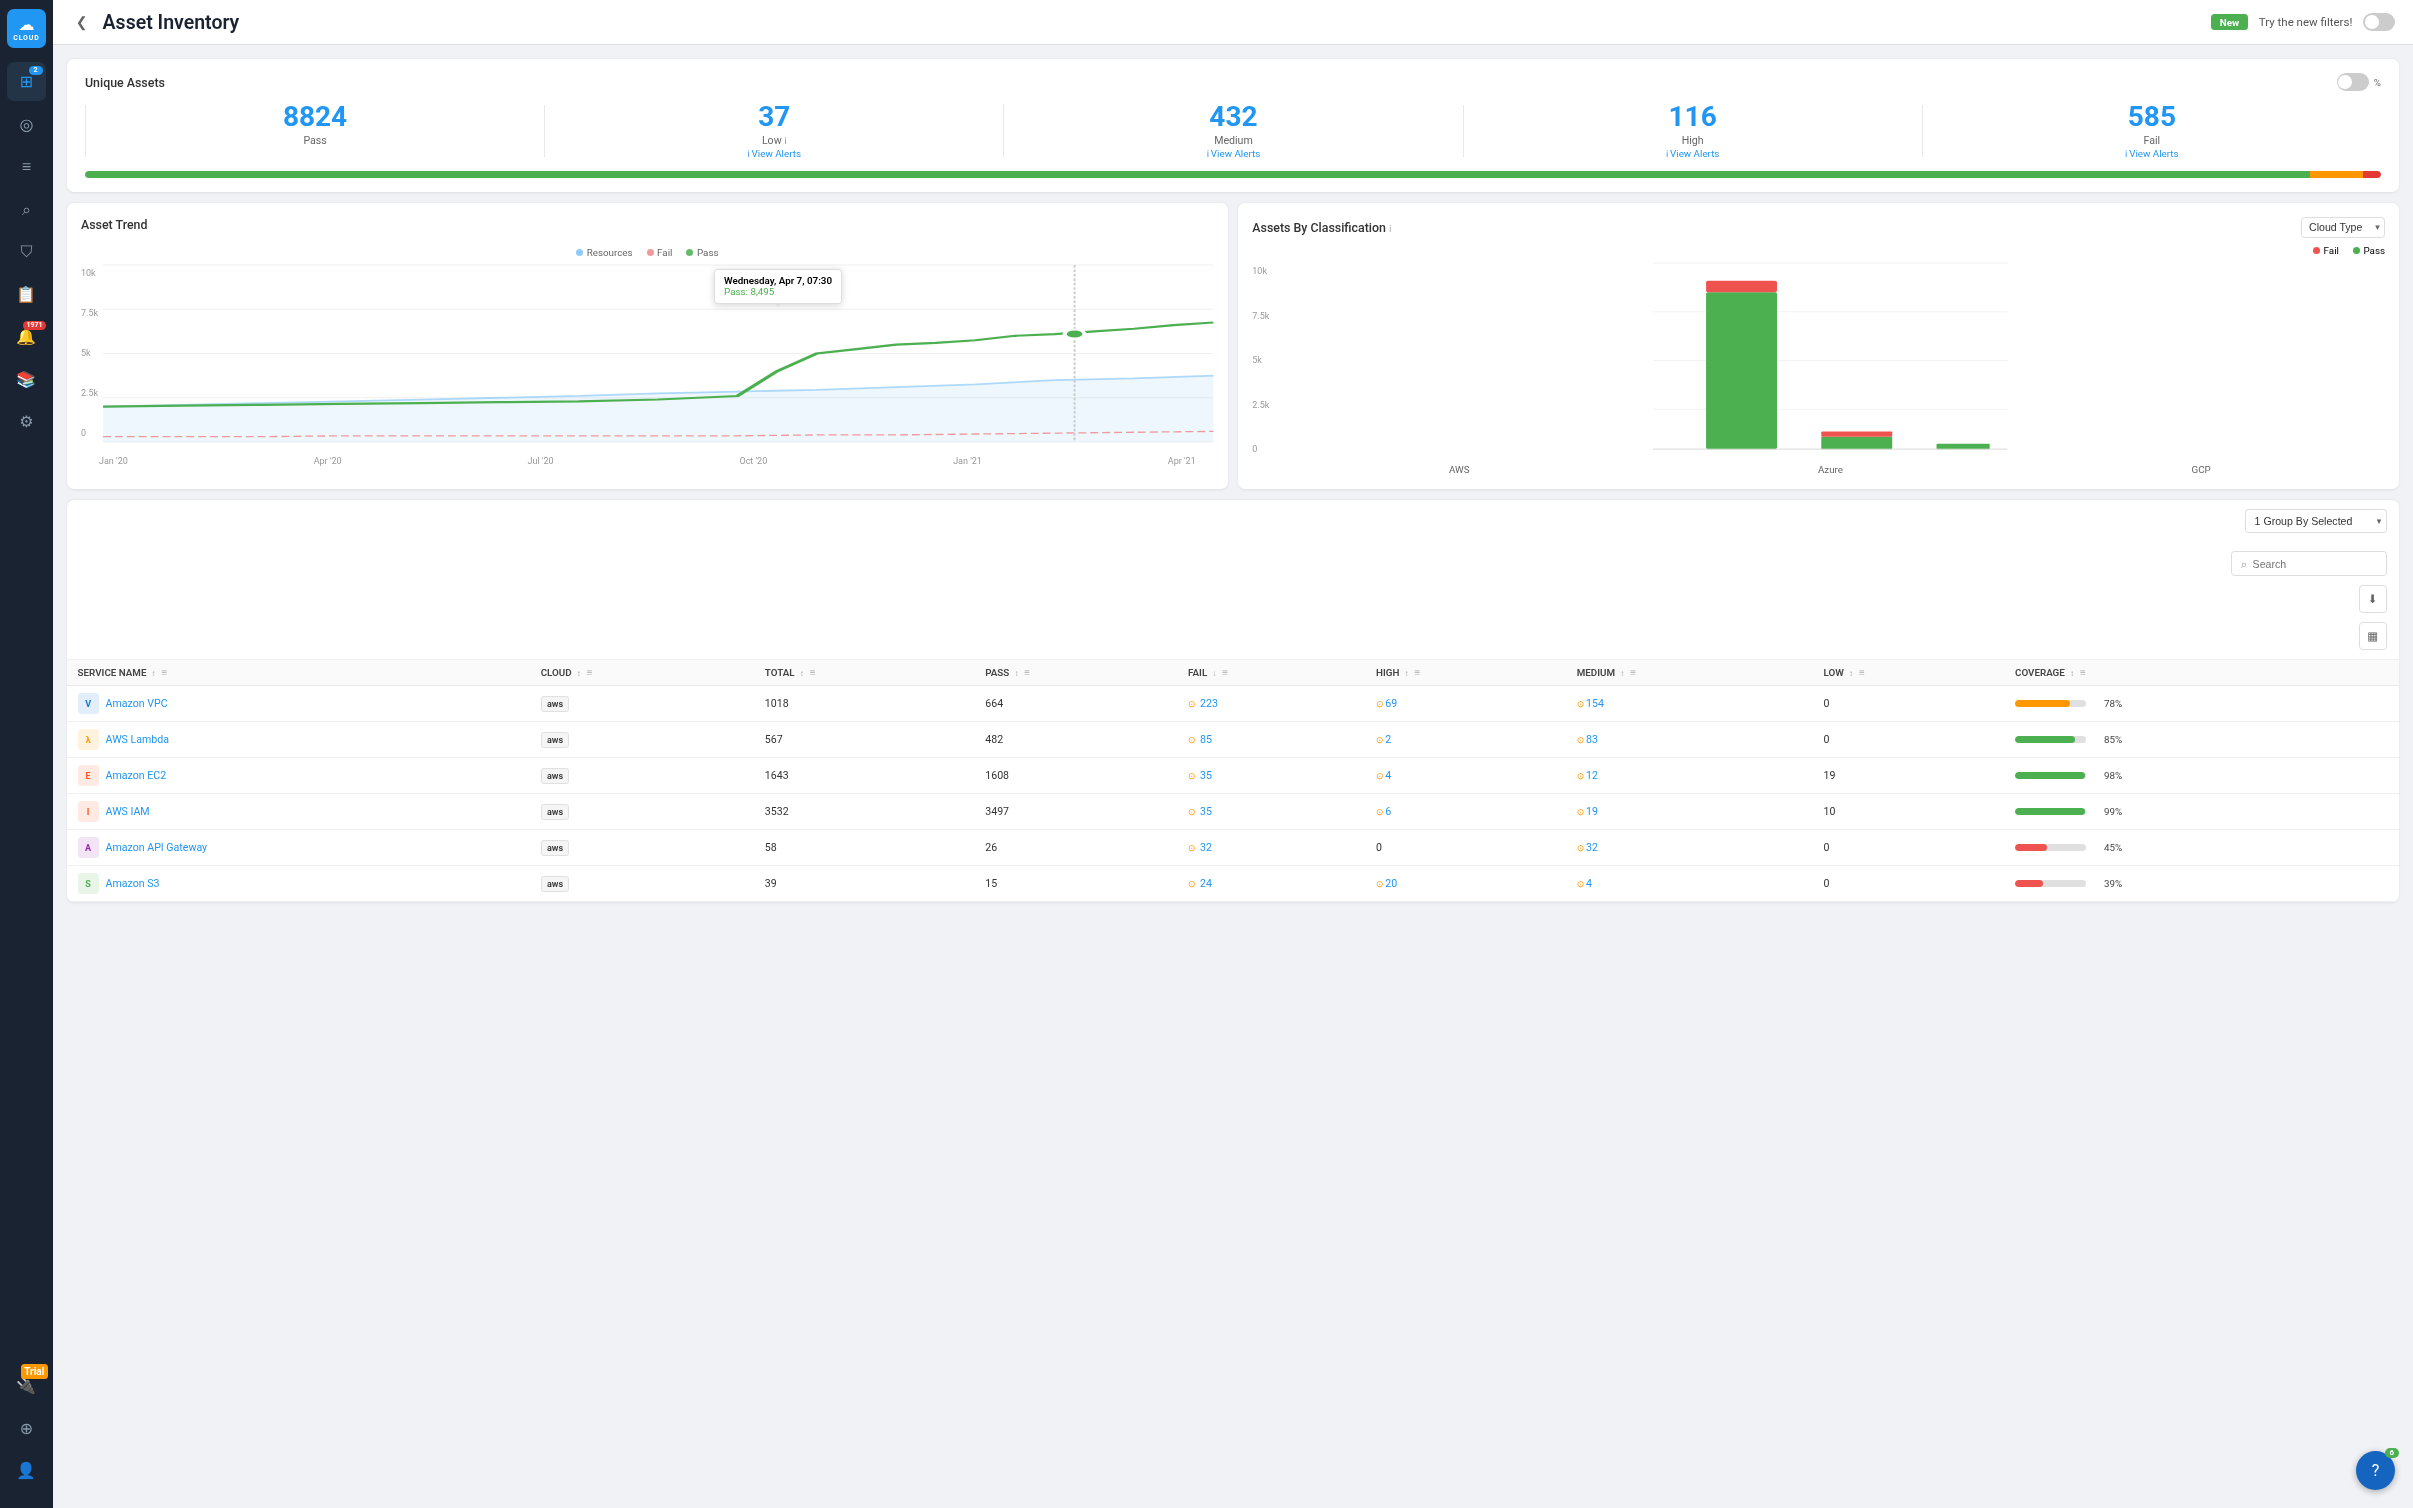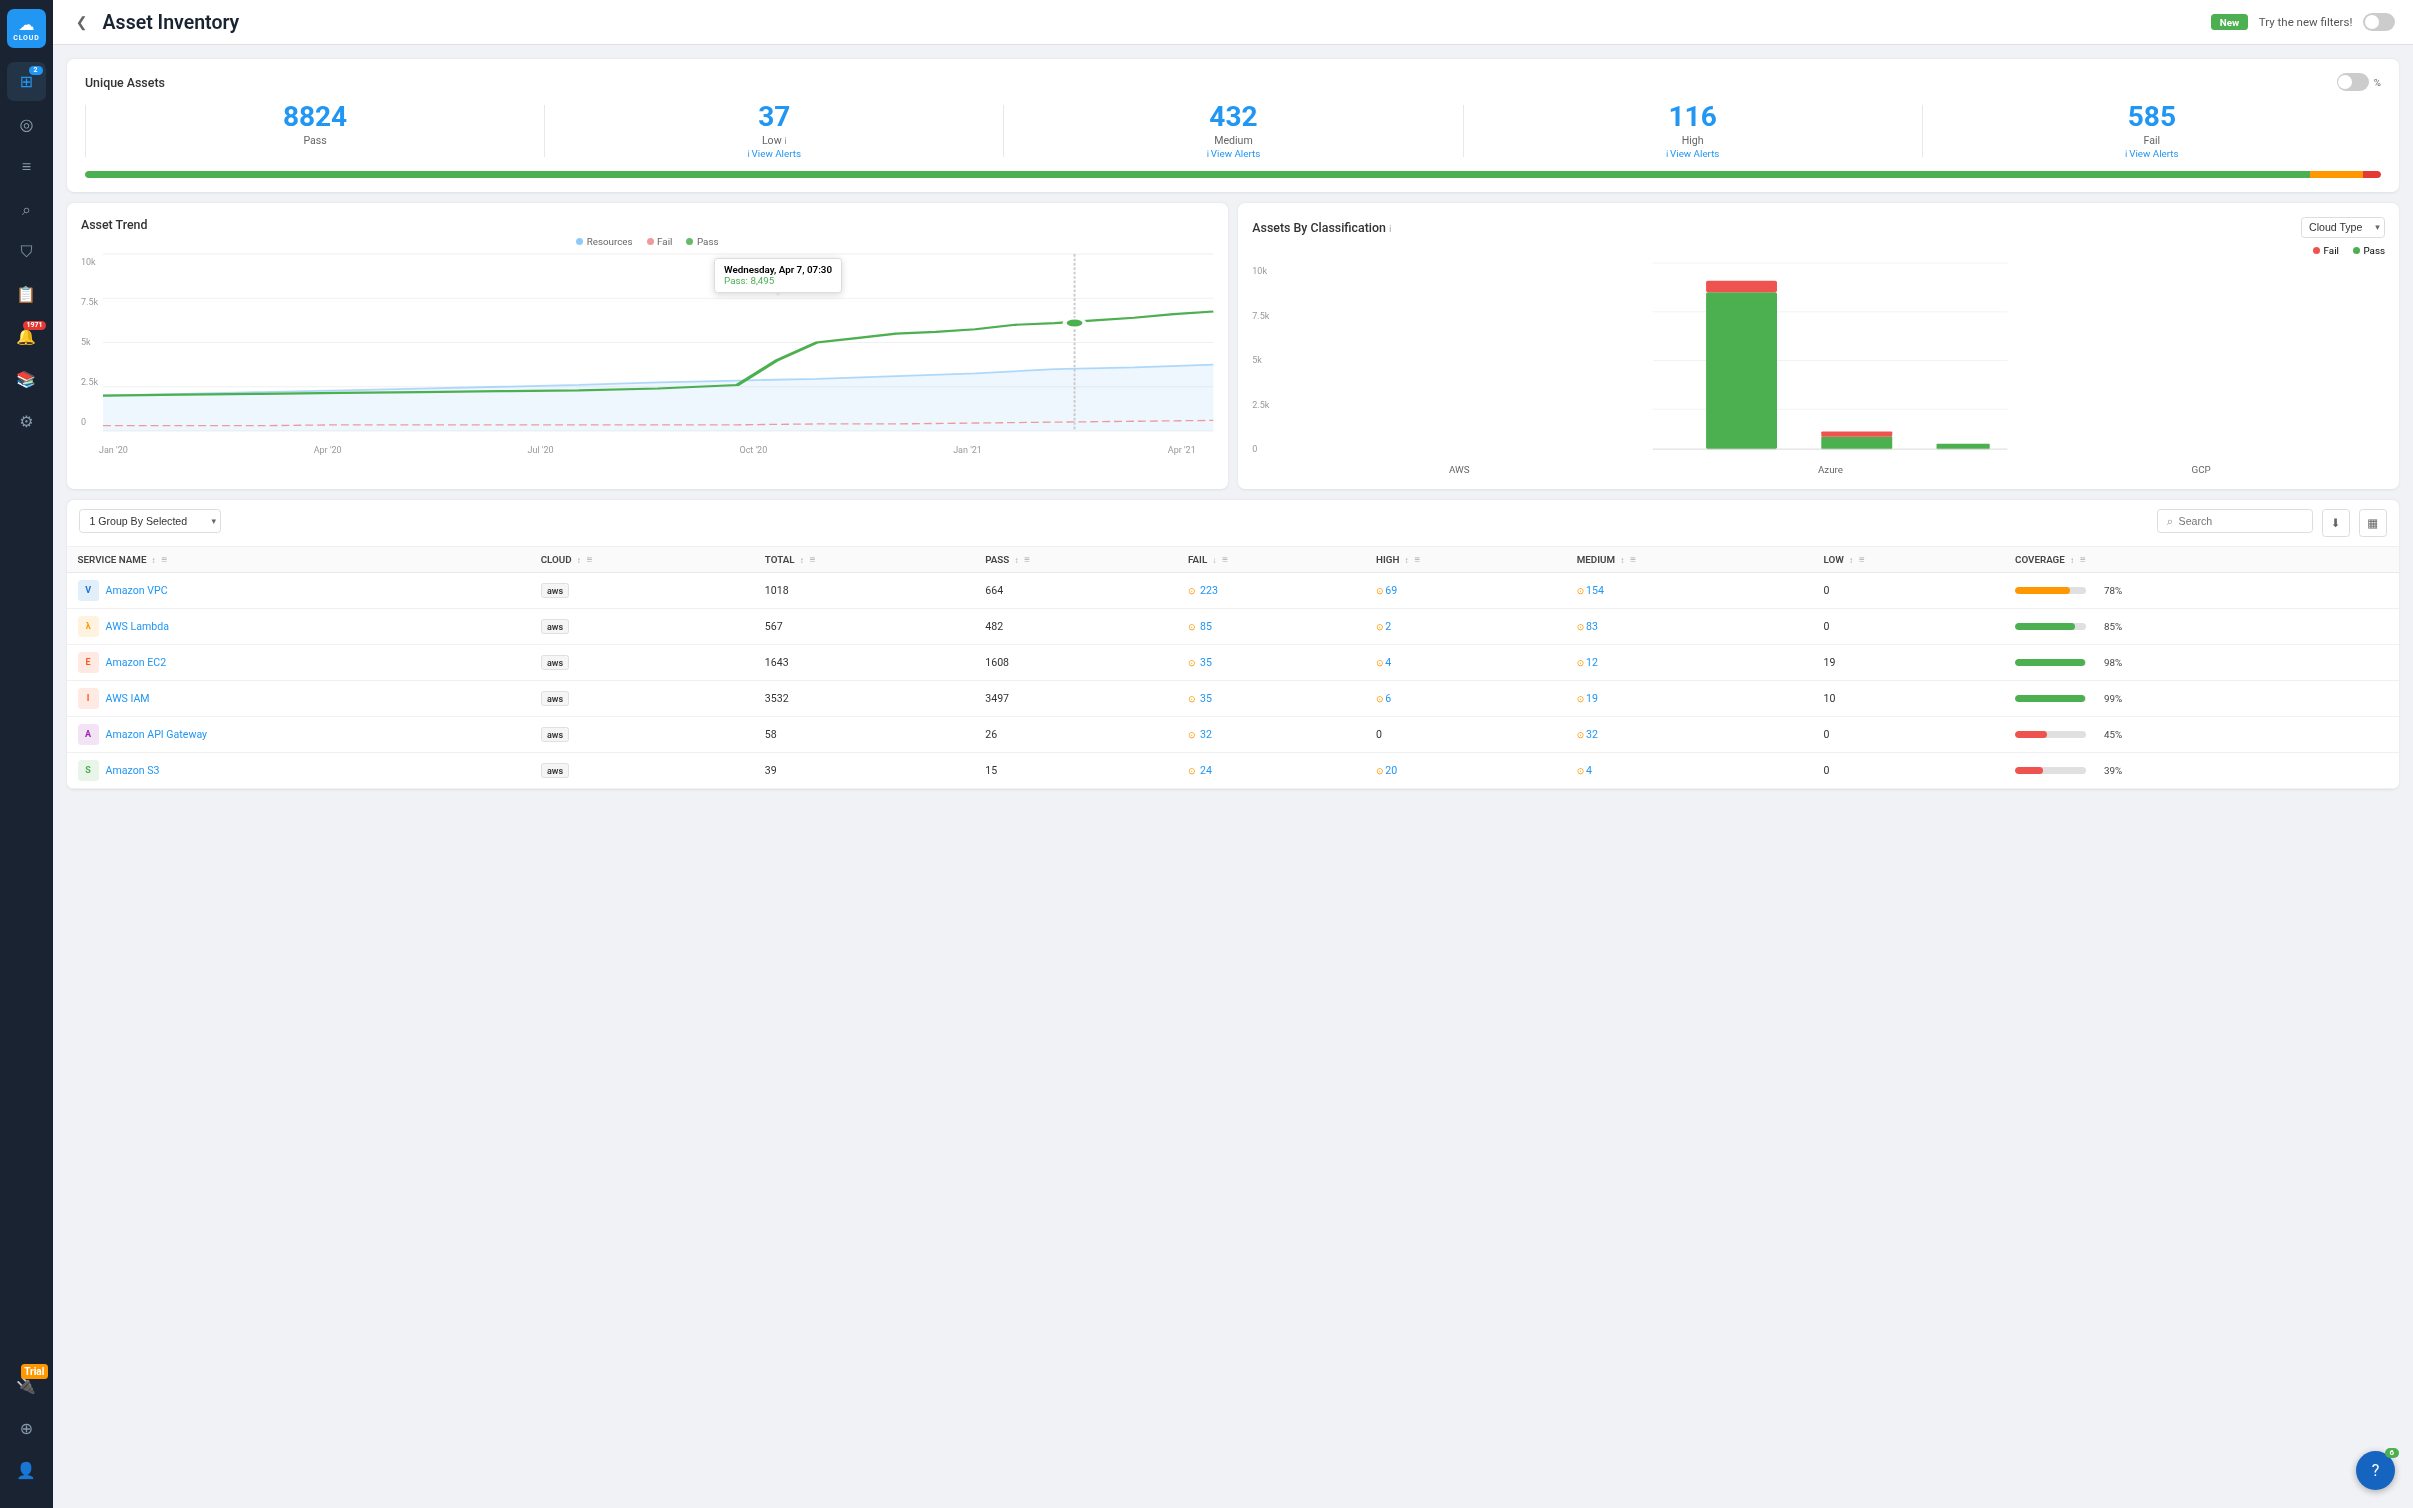--- a/index.html
+++ b/index.html
@@ -88,21 +88,21 @@
     .progress-red { background: #e53935; width: 18px; border-radius: 0 3.5px 3.5px 0; }
 
     
     .charts-row { display: flex; gap: 10.6px; }
     .chart-card {
       background: white; border-radius: 7px; padding: 14px;
       box-shadow: 0 0.9px 2.7px rgba(0,0,0,0.08);
     }
     .chart-card.trend { flex: 1; }
     .chart-card.classification { flex: 1; }
-    .chart-title { font-size: 12.4px; font-weight: 500; color: #333; margin-bottom: 4px; }
+    .chart-title { font-size: 12.4px; font-weight: 500; color: #333; margin-bottom: 15px; }
     .trend-legend { display: flex; gap: 14px; justify-content: center; margin-bottom: 7px; font-size: 9.8px; color: #666; }
     .legend-item { display: flex; align-items: center; gap: 3.5px; }
     .legend-dot { width: 7px; height: 7px; border-radius: 50%; }
     .tooltip-box {
       position: absolute; background: white; border: 0.9px solid #ddd; border-radius: 3.5px;
       padding: 5.3px 9px; font-size: 9.8px; top: 18px; left: 45%; z-index: 10;
       box-shadow: 0 1.8px 7px rgba(0,0,0,0.15);
     }
     .tooltip-box::after {
       content: ''; position: absolute; bottom: -7px; left: 50%; transform: translateX(-50%);
@@ -117,21 +117,21 @@
       border: 0.9px solid #ddd; border-radius: 3.5px; padding: 3.5px 21px 3.5px 7px;
       font-size: 10.6px; color: #333; cursor: pointer; background: white;
       appearance: none; position: relative;
     }
     .select-wrapper { position: relative; display: inline-block; }
     .select-wrapper::after { content: '▾'; position: absolute; right: 5.3px; top: 50%; transform: translateY(-50%); font-size: 9px; color: #666; pointer-events: none; }
     .class-legend { display: flex; gap: 14px; justify-content: flex-end; font-size: 9.8px; margin-bottom: 7px; }
 
     
     .table-section { background: white; border-radius: 7px; box-shadow: 0 0.9px 2.7px rgba(0,0,0,0.08); overflow: hidden; }
-    .table-toolbar { display: flex; align-items: flex-start; padding: 9px 12.4px; gap: 9px; border-bottom: 0.9px solid #f0f0f0; }
+    .table-toolbar { display: flex; align-items: flex-end; padding: 9px 12.4px; gap: 9px; border-bottom: 0.9px solid #f0f0f0; flex-direction: column; }
     .group-by-select {
       border: 0.9px solid #ddd; border-radius: 3.5px; padding: 5.3px 25px 5.3px 9px;
       font-size: 10.6px; color: #333; background: white; cursor: pointer;
       min-width: 142px; appearance: none;
     }
     .toolbar-spacer { flex: 1; }
     .search-box {
       display: flex; align-items: center; border: 0.9px solid #ddd; border-radius: 3.5px;
       padding: 4.4px 9px; gap: 5.3px; background: white;
     }

